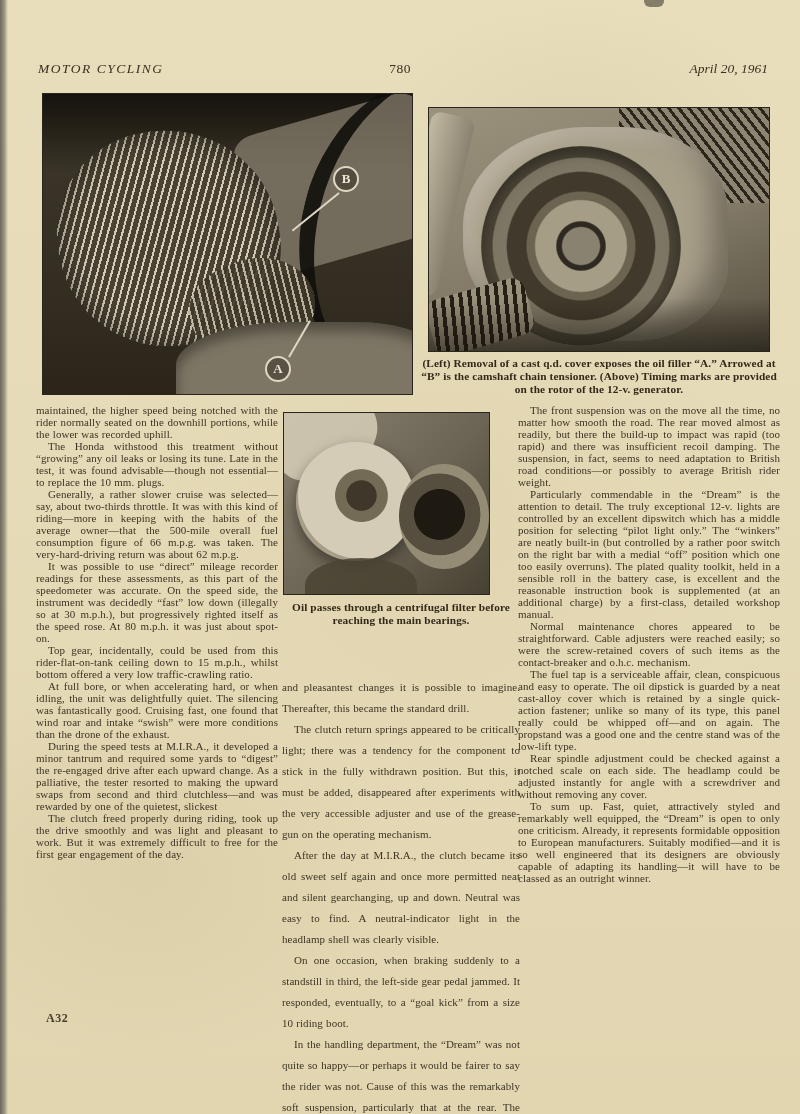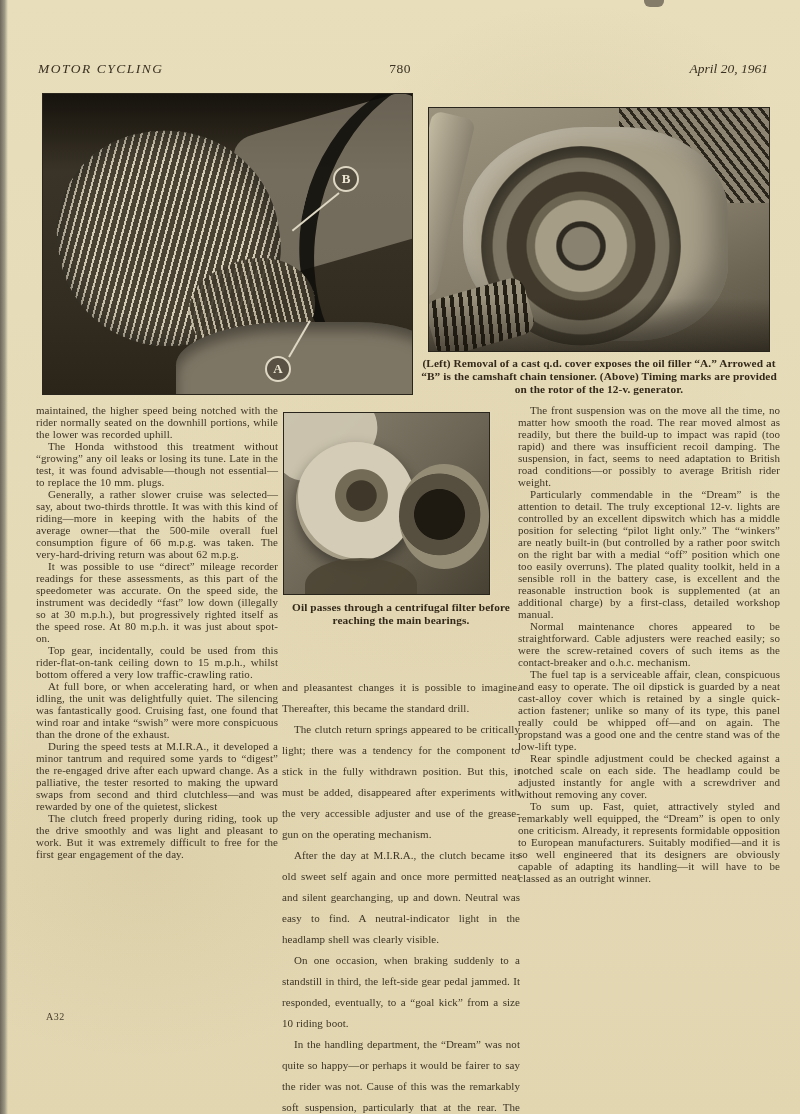--- a/index.html
+++ b/index.html
@@ -81,21 +81,21 @@
 
   
   .col{position:absolute;text-align:justify;font-size:11px;line-height:12px;
     letter-spacing:.05px;word-spacing:.4px;color:#3d3425;}
   .col p{margin:0;text-indent:12px;}
   .col p.noind{text-indent:0;}
   .col-left{left:36px;top:404px;width:242px;}
   .col-mid{left:282px;top:637px;width:238px;line-height:21px;margin-top:40px;}
   .col-right{left:518px;top:404px;width:262px;}
 
-  .footer-mark{position:absolute;left:46px;top:1011px;font-size:10px;font-weight:normal;color:#473d2c;letter-spacing:.5px;}
+  .footer-mark{position:absolute;left:46px;top:1011px;font-size:12px;font-weight:bold;color:#473d2c;letter-spacing:.5px;}
 </style>
 </head>
 <body>
 
 <div class="page">
   <div class="scan-edge-left"></div>
   <div class="scan-smudge-top"></div>
 
   <div class="hdr">
     <span class="pub">MOTOR CYCLING</span>
@@ -134,21 +134,21 @@
   </div>
 
   <div class="caption cap-mid">Oil passes through a centrifugal filter before reaching the main bearings.</div>
 
   <div class="col col-left">
       <p class="noind">maintained, the higher speed being notched with the rider normally seated on the downhill portions, while the lower was recorded uphill.</p>
       <p>The Honda withstood this treatment without “growing” any oil leaks or losing its tune. Late in the test, it was found advisable—though not essential—to replace the 10 mm. plugs.</p>
       <p>Generally, a rather slower cruise was selected—say, about two-thirds throttle. It was with this kind of riding—more in keeping with the habits of the average owner—that the 500-mile overall fuel consumption figure of 66 m.p.g. was taken. The very-hard-driving return was about 62 m.p.g.</p>
       <p>It was possible to use “direct” mileage recorder readings for these assessments, as this part of the speedometer was accurate. On the speed side, the instrument was decidedly “fast” low down (illegally so at 30 m.p.h.), but progressively righted itself as the speed rose. At 80 m.p.h. it was just about spot-on.</p>
       <p>Top gear, incidentally, could be used from this rider-flat-on-tank ceiling down to 15 m.p.h., whilst bottom offered a very low traffic-crawling ratio.</p>
-      <p>At full bore, or when accelerating hard, or when idling, the unit was delightfully quiet. The silencing was fantastically good. Cruising fast, one found that wind roar and intake “swish” were more conspicuous than the drone of the exhaust.</p>
+      <p>At full bore, or when accelerating hard, or when idling, the unit was delightfully quiet. The silencing was fantastically good. Cruising fast, one found that wind roar and intake “swish” were more conditions than the drone of the exhaust.</p>
       <p>During the speed tests at M.I.R.A., it developed a minor tantrum and required some yards to “digest” the re-engaged drive after each upward change. As a palliative, the tester resorted to making the upward swaps from second and third clutchless—and was rewarded by one of the quietest, slickest</p>
       <p>The clutch freed properly during riding, took up the drive smoothly and was light and pleasant to work. But it was extremely difficult to free for the first gear engagement of the day.</p>
     </div>
   <div class="col col-mid">
       <p class="noind">and pleasantest changes it is possible to imagine. Thereafter, this became the standard drill.</p>
       <p>The clutch return springs appeared to be critically light; there was a tendency for the component to stick in the fully withdrawn position. But this, it must be added, disappeared after experiments with the very accessible adjuster and use of the grease-gun on the operating mechanism.</p>
       <p>After the day at M.I.R.A., the clutch became its old sweet self again and once more permitted neat and silent gearchanging, up and down. Neutral was easy to find. A neutral-indicator light in the headlamp shell was clearly visible.</p>
       <p>On one occasion, when braking suddenly to a standstill in third, the left-side gear pedal jammed. It responded, eventually, to a “goal kick” from a size 10 riding boot.</p>
       <p>In the handling department, the “Dream” was not quite so happy—or perhaps it would be fairer to say the rider was not. Cause of this was the remarkably soft suspension, particularly that at the rear. The mount would chop and saw all the way through a fast, unevenly-surfaced bend. But because it would, nevertheless, adhere to line, and</p>
       <p>The “Dream” had pleasant brakes—powerful and free of snatch. There was no change of trim, no matter how hard they were used, and no fade.</p>

